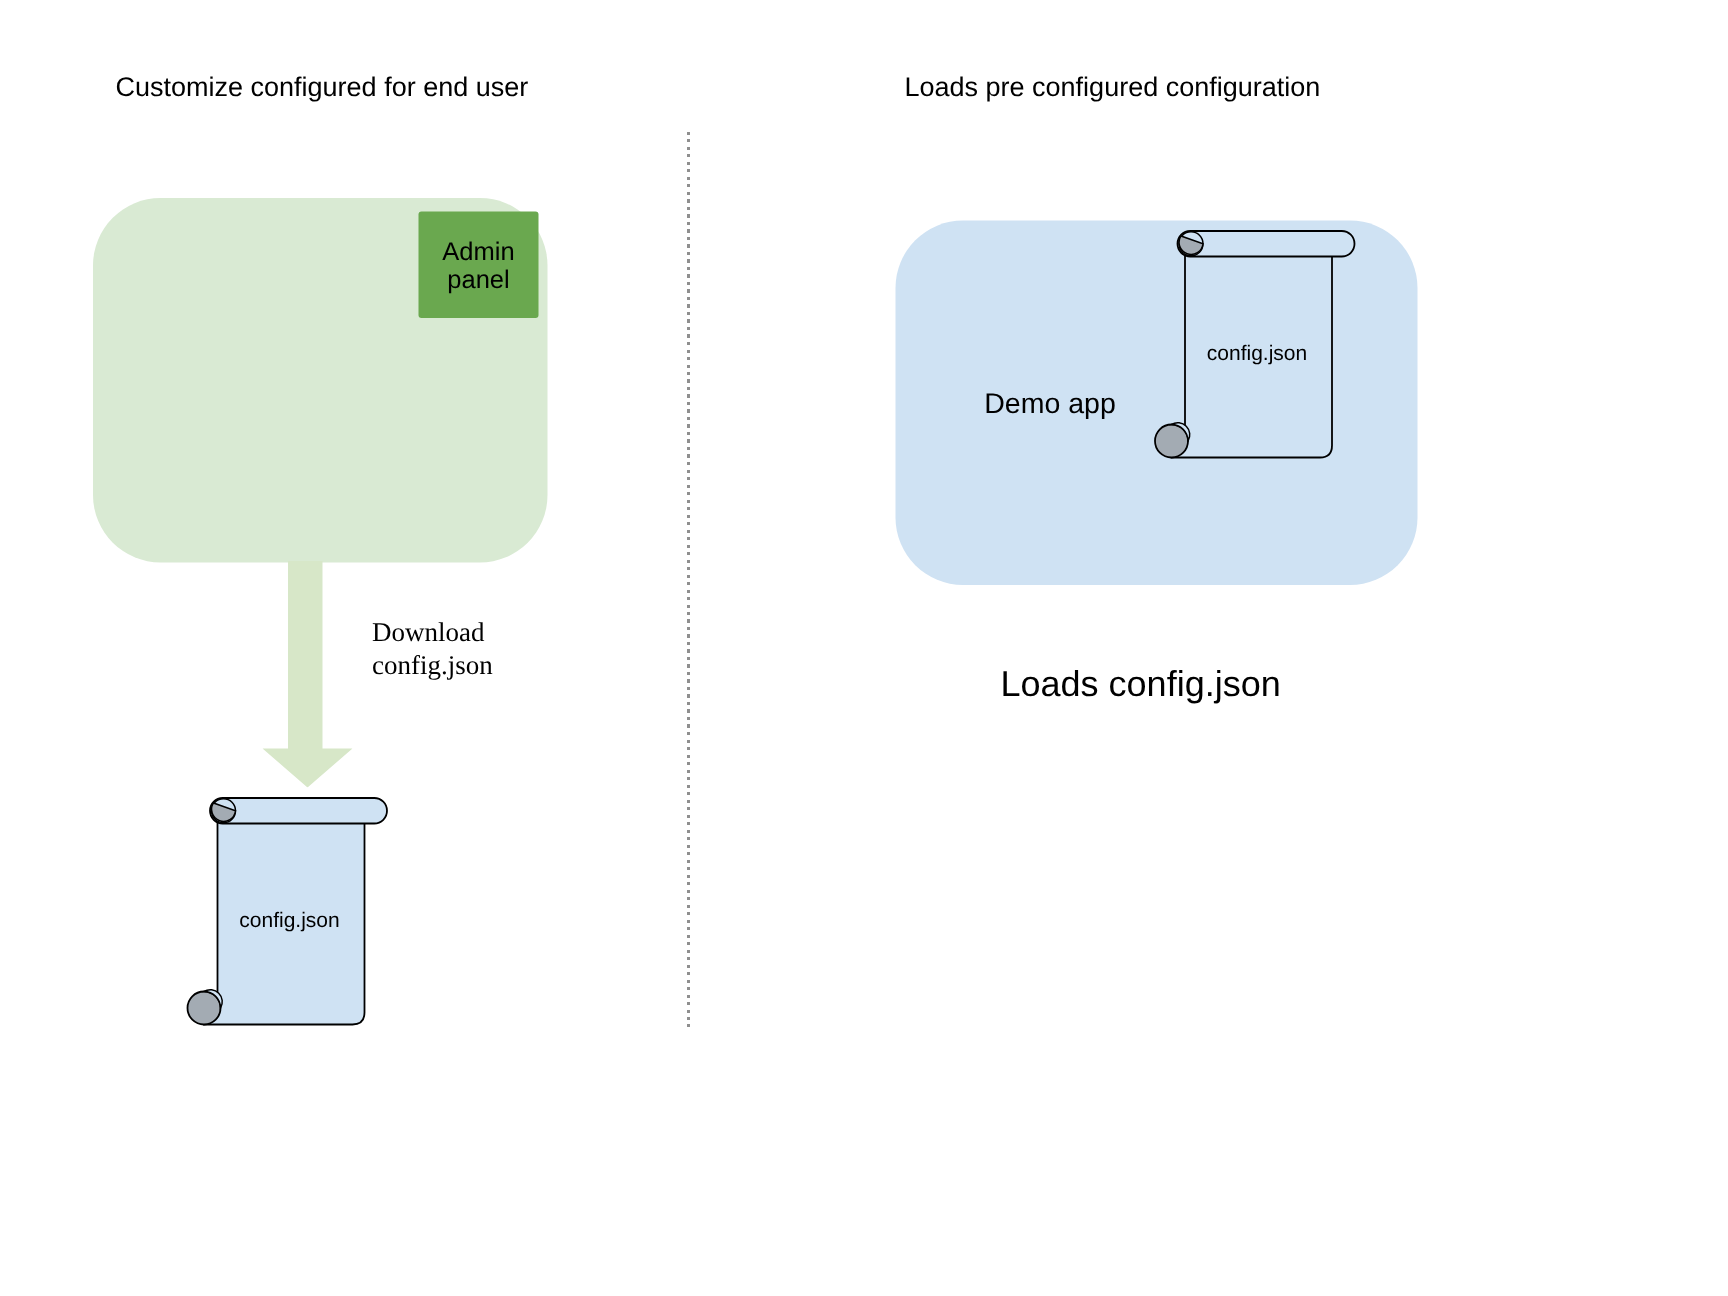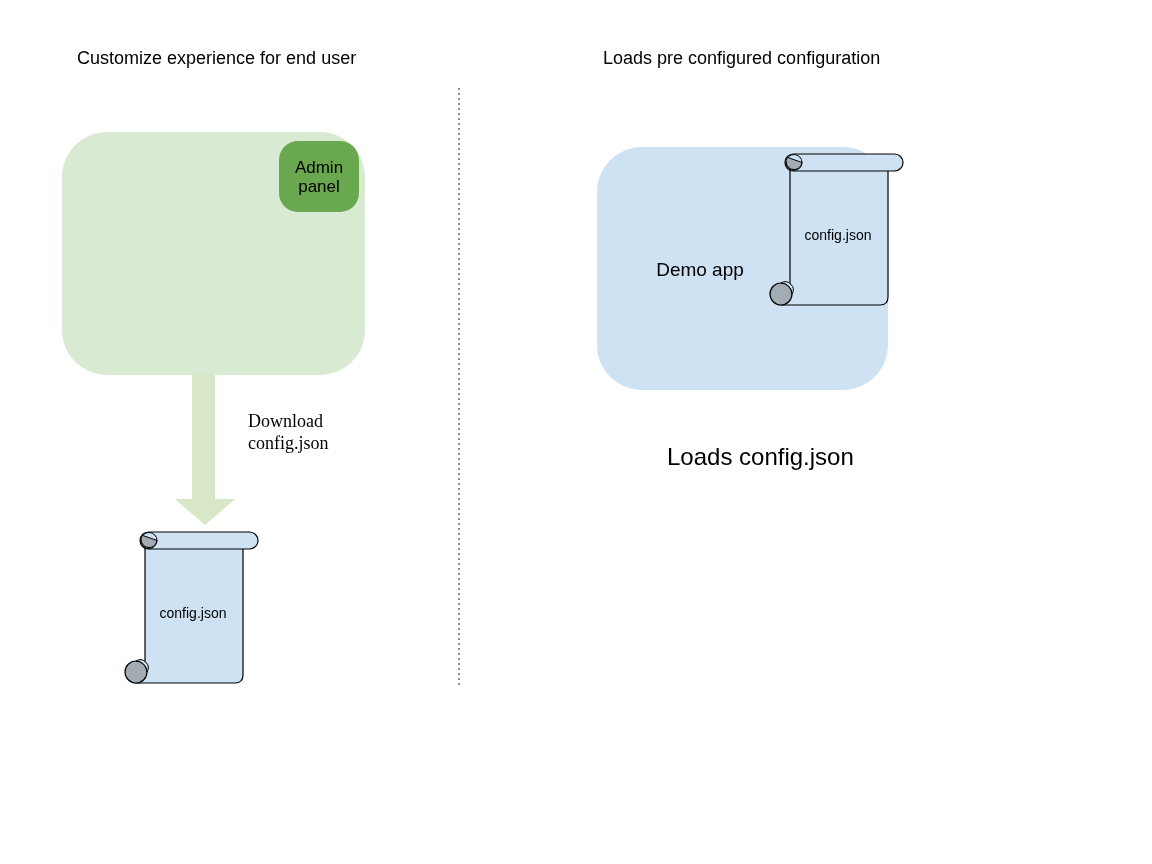--- a/index.html
+++ b/index.html
@@ -20,60 +20,60 @@
   #admin-app {
     left: 62px; top: 132px; width: 303px; height: 243px;
     background: #d9ead3; border-radius: 45px;
   }
   #admin-app-label {
     position: absolute; left: 0; top: 112px; width: 303px;
     text-align: center; font-size: 19px; line-height: 22px;
   }
   #admin-panel {
     position: absolute; left: 217px; top: 9px; width: 80px; height: 71px;
-    background: #6aa84f; border-radius: 19px;
+    background: #6aa84f; border-radius: 2px;
     display: flex; align-items: center; justify-content: center;
     text-align: center; font-size: 17px; line-height: 19px;
     white-space: pre-line;
   }
 
   #download-arrow { left: 175px; top: 374px; }
   #download-caption {
     left: 248px; top: 410px; font-size: 18px; line-height: 22px;
     white-space: pre-line;
     font-family: Liberation Serif, serif;
   }
 
   #divider {
     left: 458px; top: 88px; width: 2px; height: 599px;
     background: repeating-linear-gradient(to bottom, #8f8f8f 0px, #8f8f8f 2px, rgba(0,0,0,0) 2px, rgba(0,0,0,0) 5px);
   }
 
   #demo-app {
-    left: 597px; top: 147px; width: 291px; height: 243px;
+    left: 597px; top: 147px; width: 348px; height: 243px;
     background: #cfe2f3; border-radius: 45px;
   }
   #demo-app-label {
     position: absolute; left: 0; top: 112px; width: 206px;
     text-align: center; font-size: 19px; line-height: 22px;
   }
 
   .scroll { width: 137px; height: 156px; }
   #scroll-left  { left: 123px; top: 531px; }
   #scroll-right { left: 768px; top: 153px; }
   .scroll-label {
     position: absolute; left: 20px; top: 73px; width: 100px;
     text-align: center; font-size: 14px; line-height: 18px;
   }
   #loads-caption { left: 627px; top: 446px; font-size: 24px; line-height: 22px; margin-left: 40px; }
 </style>
 </head>
 <body>
 
-<div class="abs section-title" id="title-left">Customize experience for end user</div>
+<div class="abs section-title" id="title-left">Customize configured for end user</div>
 
 <div class="abs" id="admin-app">
   <div id="admin-panel"><span>Admin
 panel</span></div>
 </div>
 
 <svg class="abs" id="download-arrow" viewBox="0 0 60 151" width="60" height="151" aria-hidden="true">
   <path d="M 17,0 H 40 V 125 H 60 L 30,151 L 0,125 H 17 Z" fill="#d7e7c8"></path>
 </svg>
 

